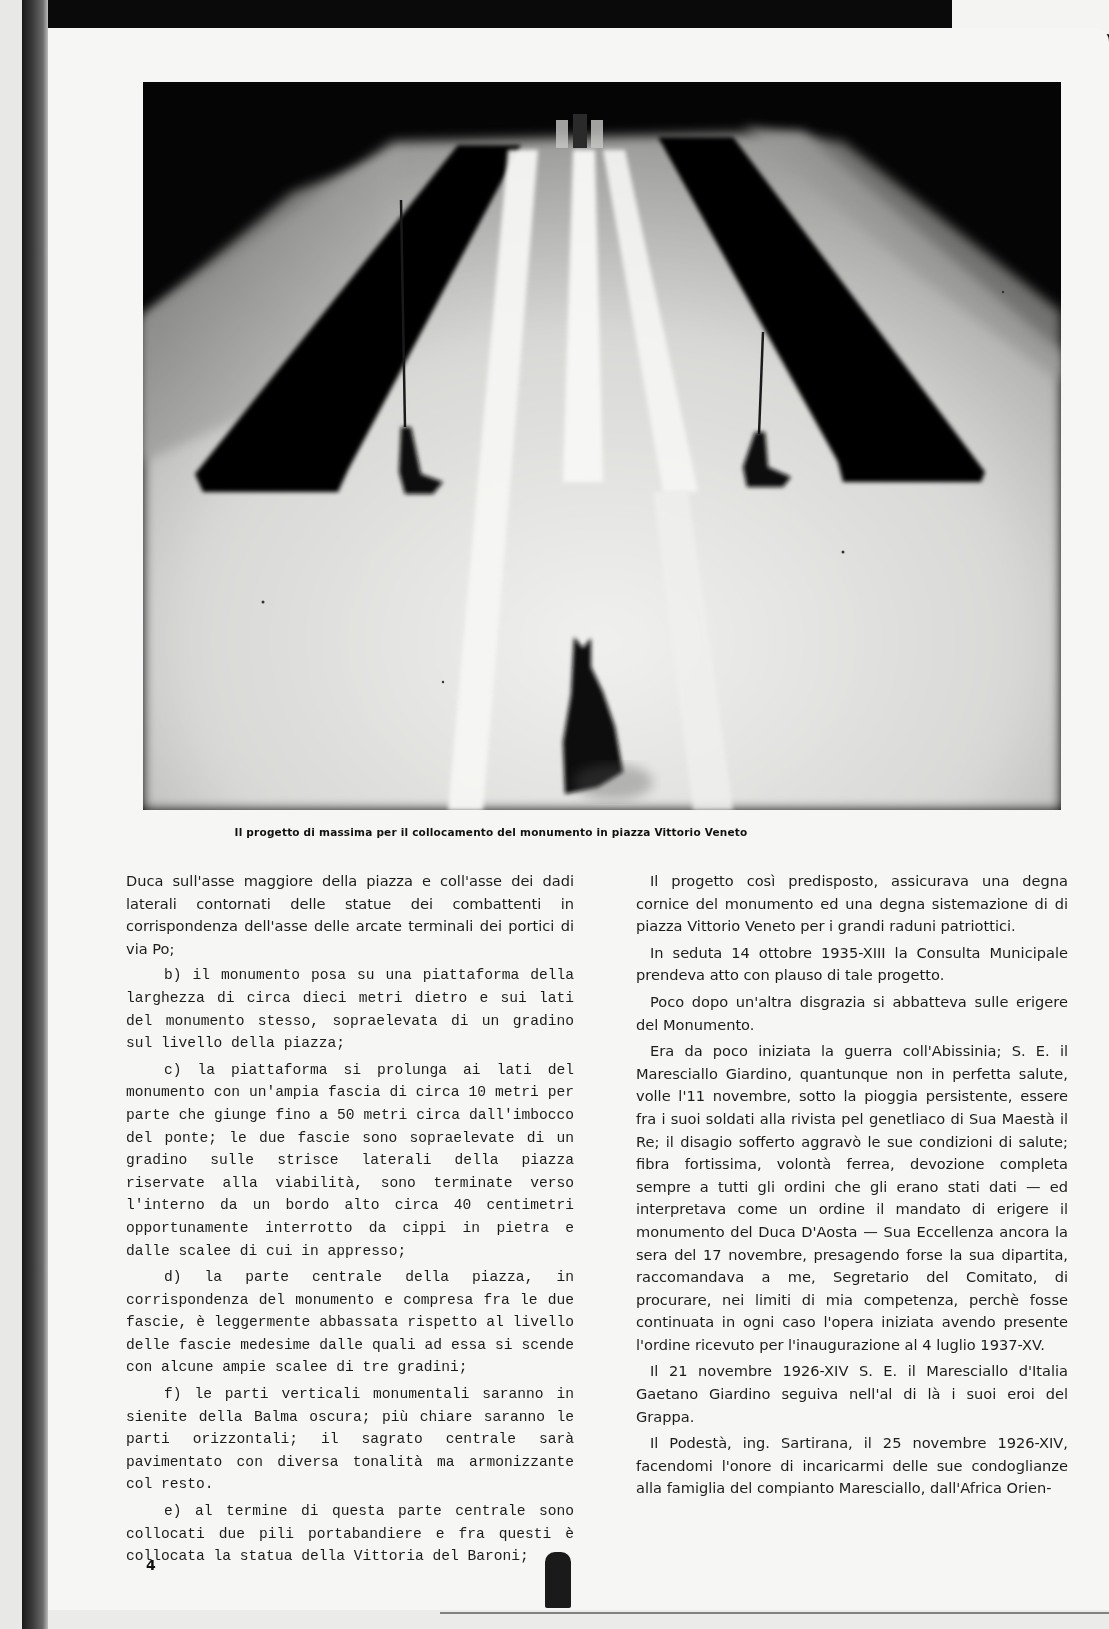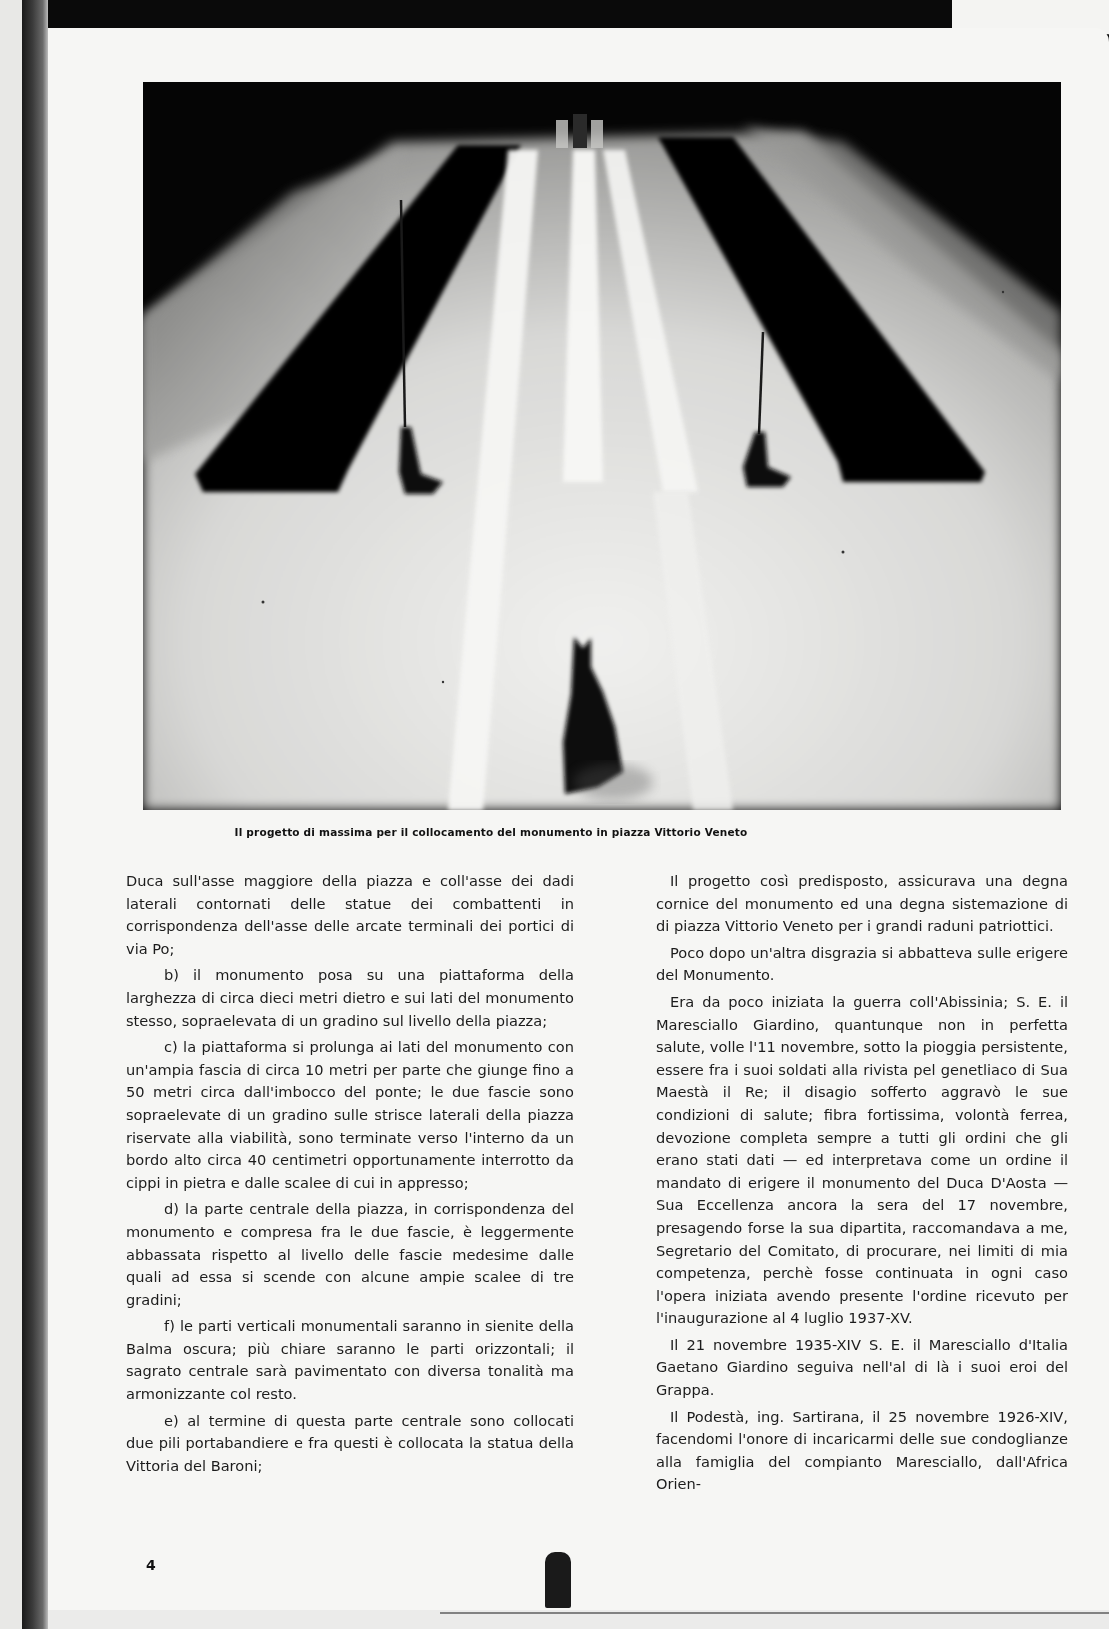--- a/index.html
+++ b/index.html
@@ -21,22 +21,22 @@
   .caption {
     position:absolute; left:0; width:982px; top:826px; text-align:center;
     font-family:"DejaVu Sans", sans-serif; font-weight:bold; font-size:10.5px; color:#111;
     letter-spacing:0.2px;
   }
   .col { position:absolute; top:870px; width:448px;
     font-family:"DejaVu Sans", sans-serif; font-size:14.6px; line-height:22.6px; color:#1c1c1c; }
   .col-left { left:126px; }
   .col-right { left:636px; width:432px; }
   .col p { margin:0 0 4px 0; text-align:justify; }
-  .col p.indent { text-indent:38px; }
-  .col-right p { text-indent:14px;margin-left:20px; }
+  .col p.indent { text-indent:38px;font-family:Liberation Mono, monospace; }
+  .col-right p { text-indent:14px; }
   .page-number { position:absolute; left:146px; top:1557px; font-family:"DejaVu Sans", sans-serif; font-weight:bold; font-size:14px; color:#111; }
   .binding-mark { position:absolute; left:545px; top:1552px; width:26px; height:56px; background:#1a1a1a; border-radius:10px 10px 2px 2px; }
   .bottom-line { position:absolute; left:440px; top:1612px; width:669px; height:2px; background:#3a3a3a; opacity:0.6; }
 </style>
 </head>
 <body>
 
 <div class="scan-left-edge"></div>
 <div class="scan-top-bar"></div>
 <div class="scan-top-bar-step"></div>
@@ -111,21 +111,22 @@
   <p>Duca sull'asse maggiore della piazza e coll'asse dei dadi laterali contornati delle statue dei combattenti in corrispondenza dell'asse delle arcate terminali dei portici di via Po;</p>
   <p class="indent">b) il monumento posa su una piattaforma della larghezza di circa dieci metri dietro e sui lati del monumento stesso, sopraelevata di un gradino sul livello della piazza;</p>
   <p class="indent">c) la piattaforma si prolunga ai lati del monumento con un'ampia fascia di circa 10 metri per parte che giunge fino a 50 metri circa dall'imbocco del ponte; le due fascie sono sopraelevate di un gradino sulle strisce laterali della piazza riservate alla viabilità, sono terminate verso l'interno da un bordo alto circa 40 centimetri opportunamente interrotto da cippi in pietra e dalle scalee di cui in appresso;</p>
   <p class="indent">d) la parte centrale della piazza, in corrispondenza del monumento e compresa fra le due fascie, è leggermente abbassata rispetto al livello delle fascie medesime dalle quali ad essa si scende con alcune ampie scalee di tre gradini;</p>
   <p class="indent">f) le parti verticali monumentali saranno in sienite della Balma oscura; più chiare saranno le parti orizzontali; il sagrato centrale sarà pavimentato con diversa tonalità ma armonizzante col resto.</p>
   <p class="indent">e) al termine di questa parte centrale sono collocati due pili portabandiere e fra questi è collocata la statua della Vittoria del Baroni;</p>
 </div>
 
 <div class="col col-right">
   <p>Il progetto così predisposto, assicurava una degna cornice del monumento ed una degna sistemazione di di piazza Vittorio Veneto per i grandi raduni patriottici.</p>
+  <p>In seduta 14 ottobre 1935-XIII la Consulta Municipale prendeva atto con plauso di tale progetto.</p>
   <p>Poco dopo un'altra disgrazia si abbatteva sulle erigere del Monumento.</p>
   <p>Era da poco iniziata la guerra coll'Abissinia; S. E. il Maresciallo Giardino, quantunque non in perfetta salute, volle l'11 novembre, sotto la pioggia persistente, essere fra i suoi soldati alla rivista pel genetliaco di Sua Maestà il Re; il disagio sofferto aggravò le sue condizioni di salute; fibra fortissima, volontà ferrea, devozione completa sempre a tutti gli ordini che gli erano stati dati — ed interpretava come un ordine il mandato di erigere il monumento del Duca D'Aosta — Sua Eccellenza ancora la sera del 17 novembre, presagendo forse la sua dipartita, raccomandava a me, Segretario del Comitato, di procurare, nei limiti di mia competenza, perchè fosse continuata in ogni caso l'opera iniziata avendo presente l'ordine ricevuto per l'inaugurazione al 4 luglio 1937-XV.</p>
-  <p>Il 21 novembre 1935-XIV S. E. il Maresciallo d'Italia Gaetano Giardino seguiva nell'al di là i suoi eroi del Grappa.</p>
+  <p>Il 21 novembre 1926-XIV S. E. il Maresciallo d'Italia Gaetano Giardino seguiva nell'al di là i suoi eroi del Grappa.</p>
   <p>Il Podestà, ing. Sartirana, il 25 novembre 1926-XIV, facendomi l'onore di incaricarmi delle sue condoglianze alla famiglia del compianto Maresciallo, dall'Africa Orien-</p>
 </div>
 
 <div class="page-number">4</div>
 <div class="binding-mark"></div>
 <div class="bottom-line"></div>
 
 </body></html>

